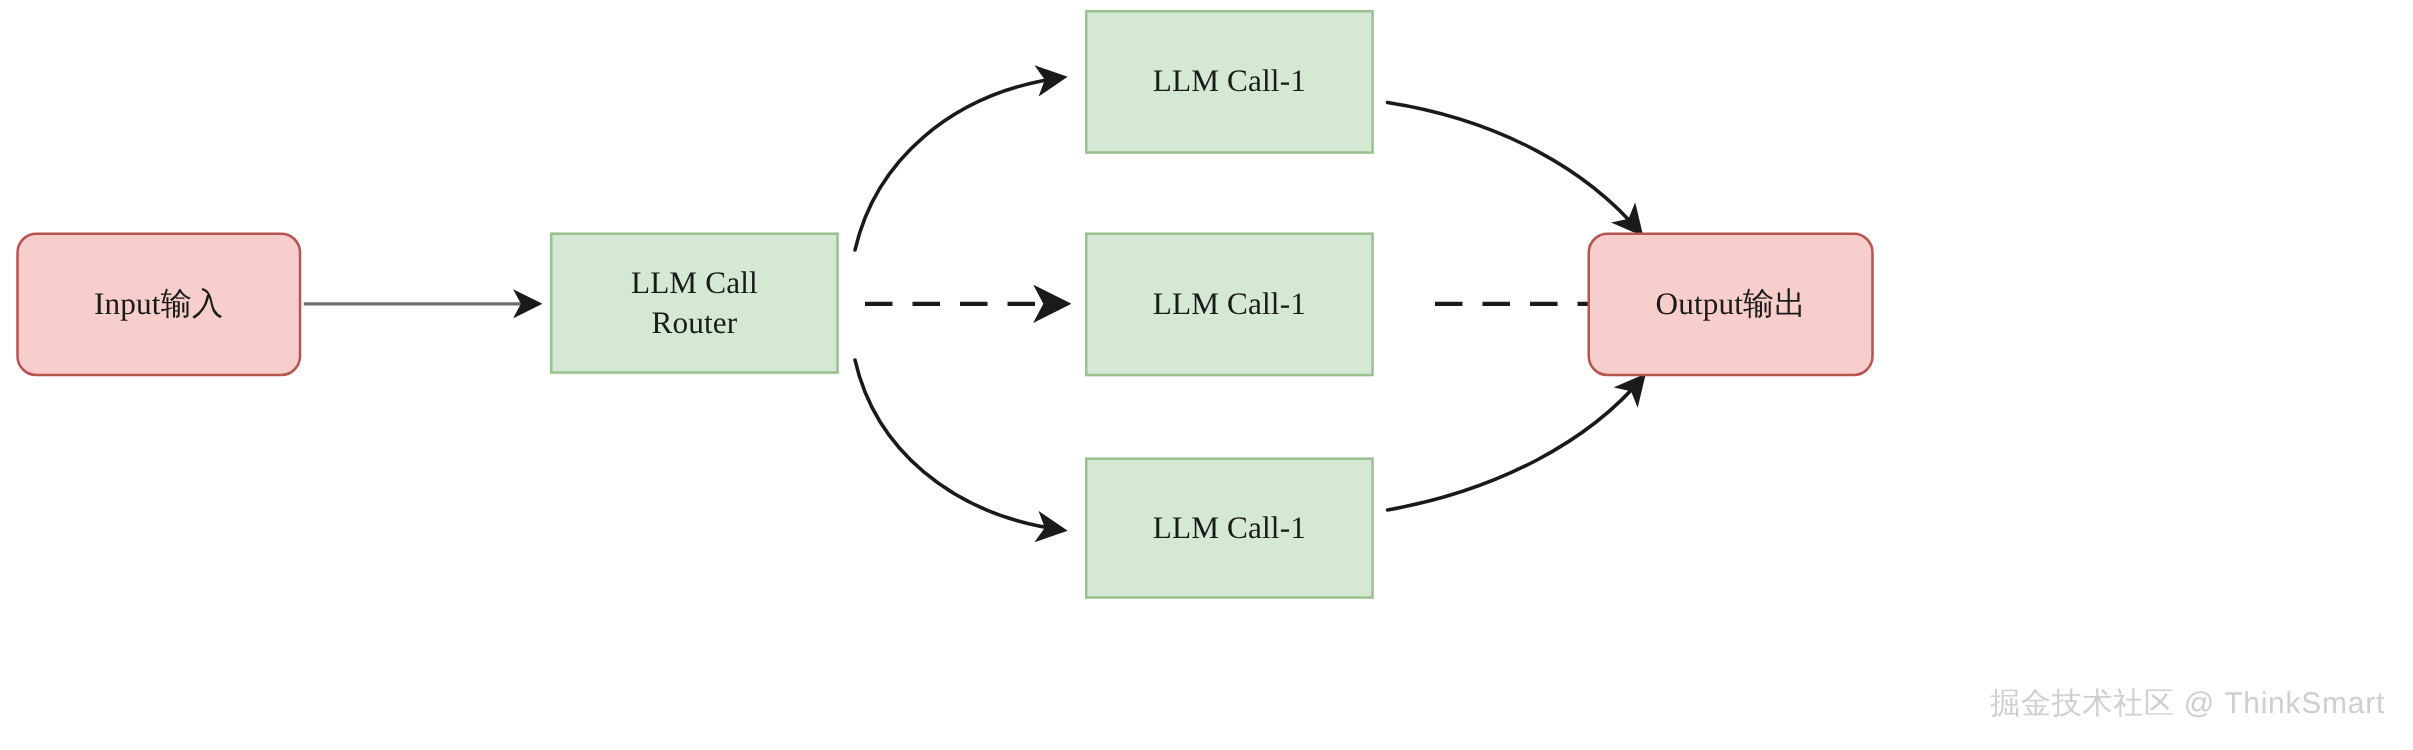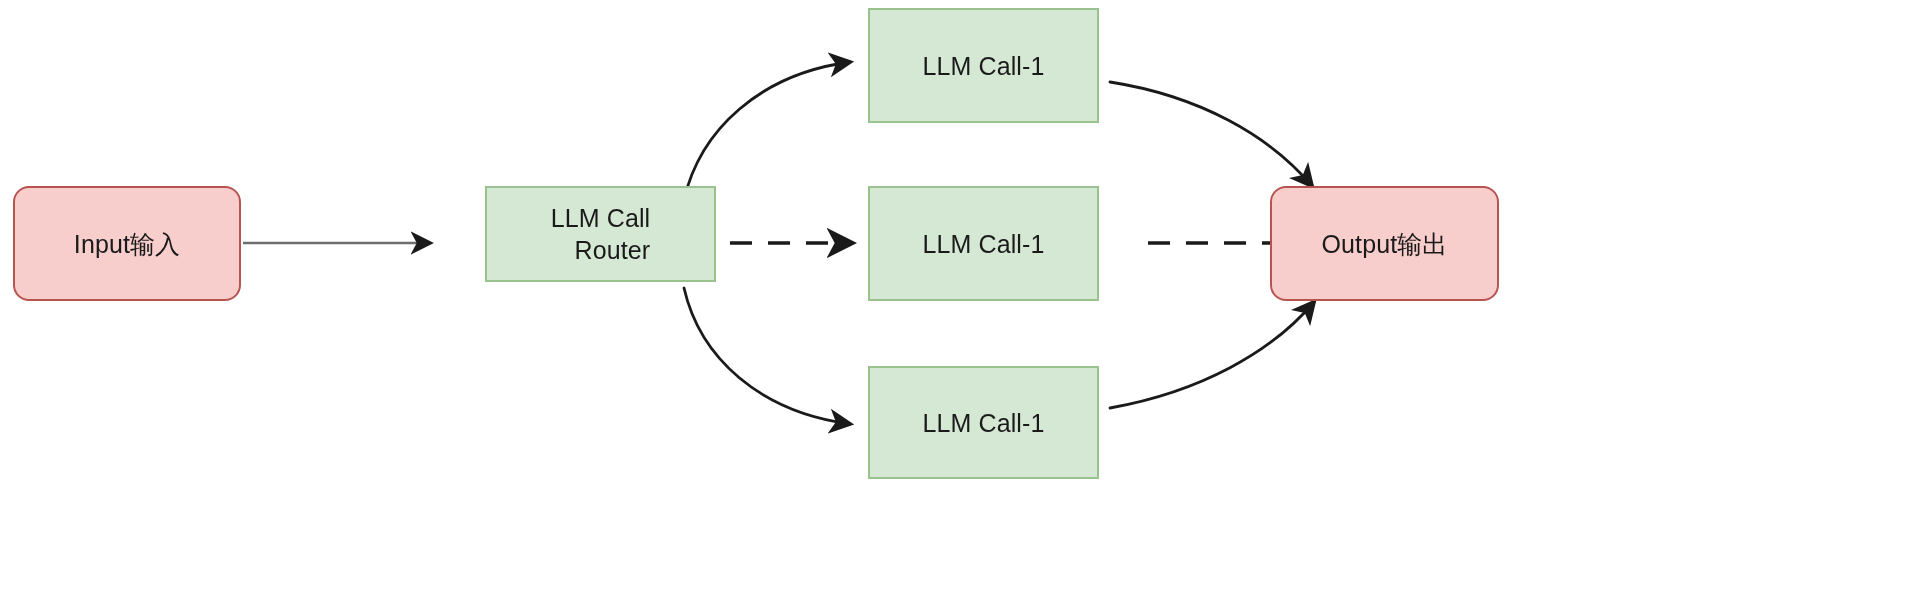--- a/index.html
+++ b/index.html
@@ -25,47 +25,48 @@
     width: 1930px;
     height: 600px;
     pointer-events: none;
   }
   .node {
     position: absolute;
     box-sizing: border-box;
     display: flex;
     align-items: center;
     justify-content: center;
-    text-align: right;
+    text-align: center;
     line-height: 1.28;
     color: #1a1a1a;
     font-size: 25px;
     letter-spacing: 0.1px;
     z-index: 2;
+    font-family: Liberation Serif, serif;
   }
   .node-io {
     background: #f8cecc;
     border: 2px solid #b85450;
     border-radius: 16px;
   }
   .node-llm {
     background: #d5e8d4;
     border: 2px solid #9ac28e;
   }
   .node-router {
     background: #d5e8d4;
     border: 2px solid #9ac28e;
   }
   .node-label {
     display: block;
     white-space: pre-line;
   }
   
   #node-input      { left: 13px;   top: 186px; width: 228px; height: 115px; }
-  #node-router     { left: 440px;  top: 186px; width: 231px; height: 96px; margin-left: 45px; }
+  #node-router     { left: 440px;  top: 186px; width: 231px; height: 113px; }
   #node-llm-top    { left: 868px;  top: 8px;   width: 231px; height: 115px; }
   #node-llm-middle { left: 868px;  top: 186px; width: 231px; height: 115px; }
   #node-llm-bottom { left: 868px;  top: 366px; width: 231px; height: 113px; }
   #node-output     { left: 1270px; top: 186px; width: 229px; height: 115px; }
 
   #watermark {
     position: absolute;
     right: 22px;
     bottom: 22px;
     font-size: 24px;
@@ -124,14 +125,15 @@
   </div>
 
   <div class="node node-llm" id="node-llm-bottom">
     <span class="node-label">LLM Call-1</span>
   </div>
 
   <div class="node node-io" id="node-output">
     <span class="node-label">Output输出</span>
   </div>
 
+  <div id="watermark">掘金技术社区 @ ThinkSmart</div>
 
 </div>
 
 </body></html>

